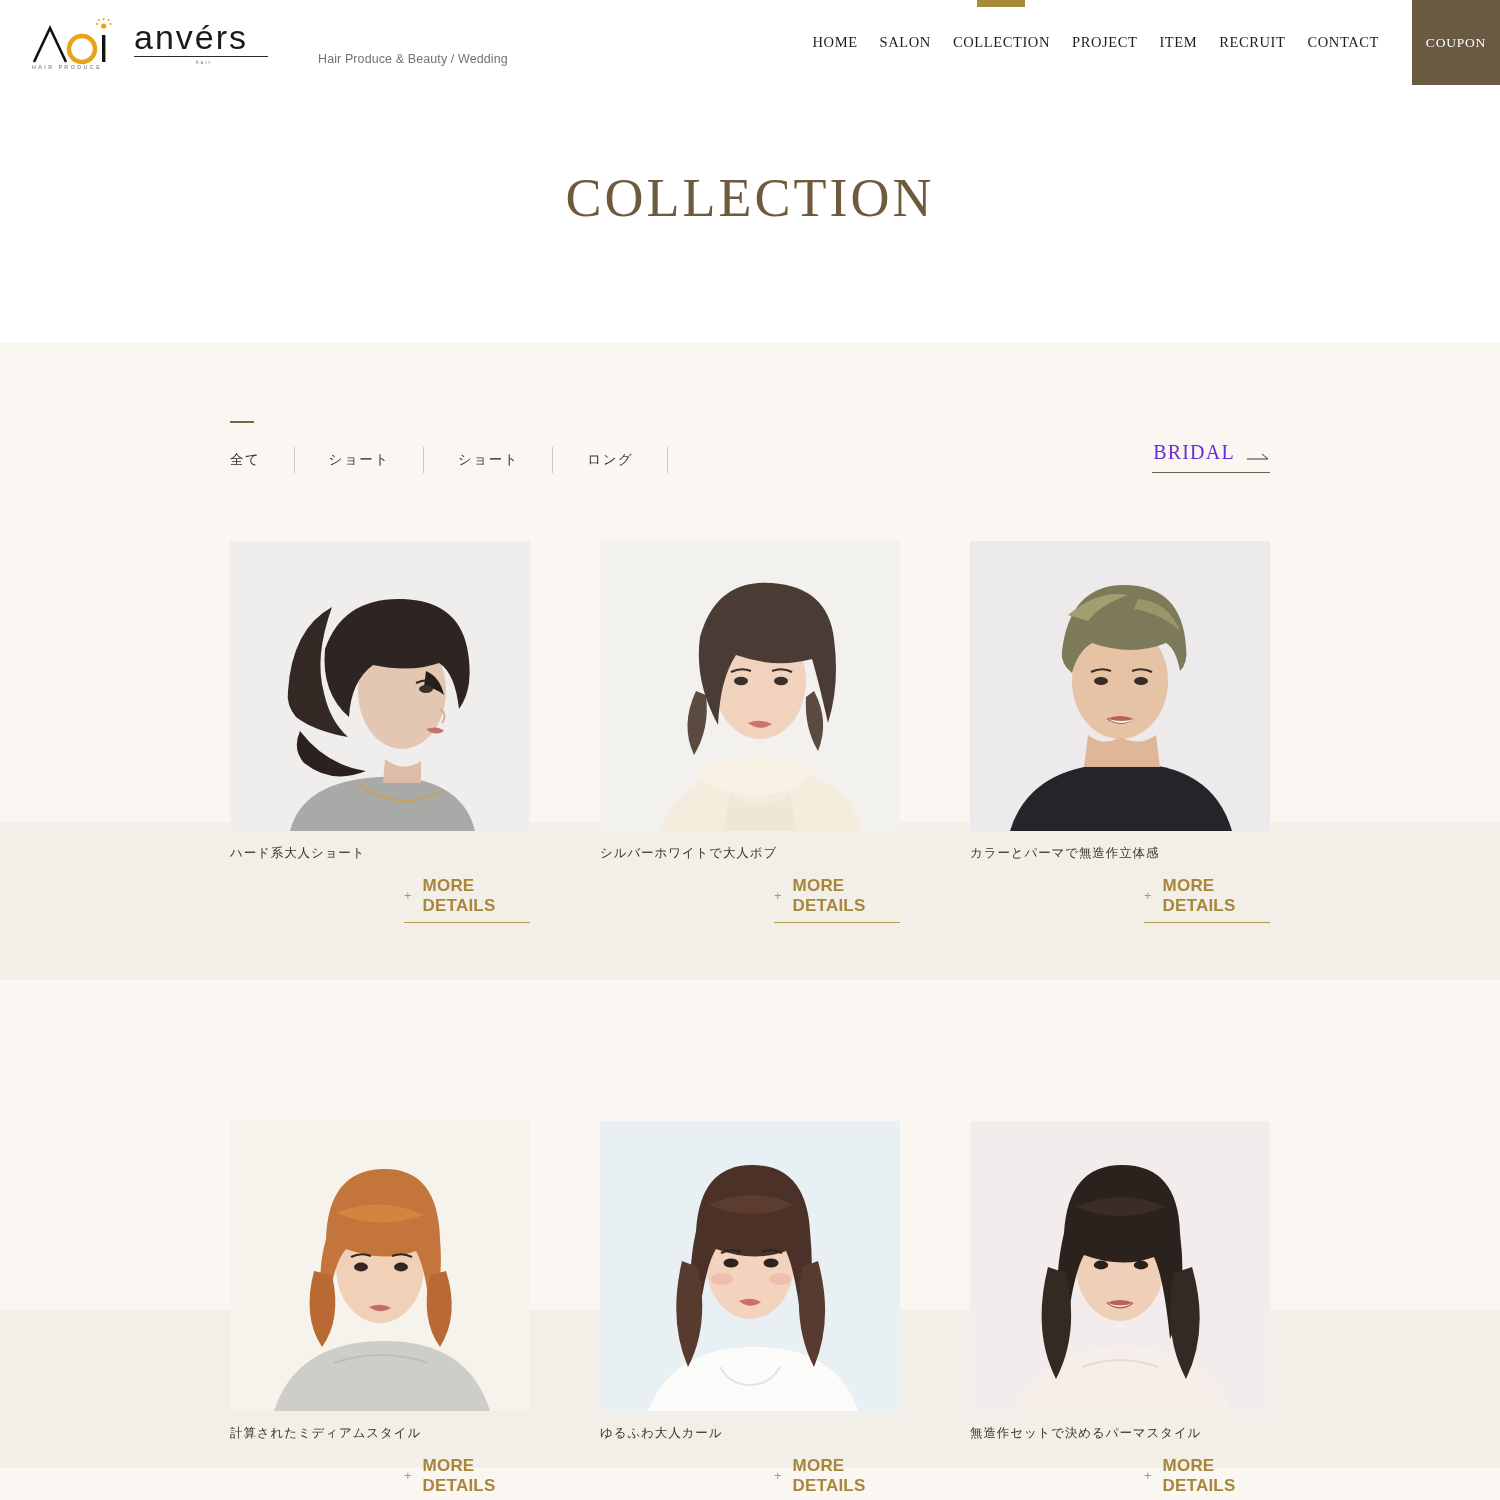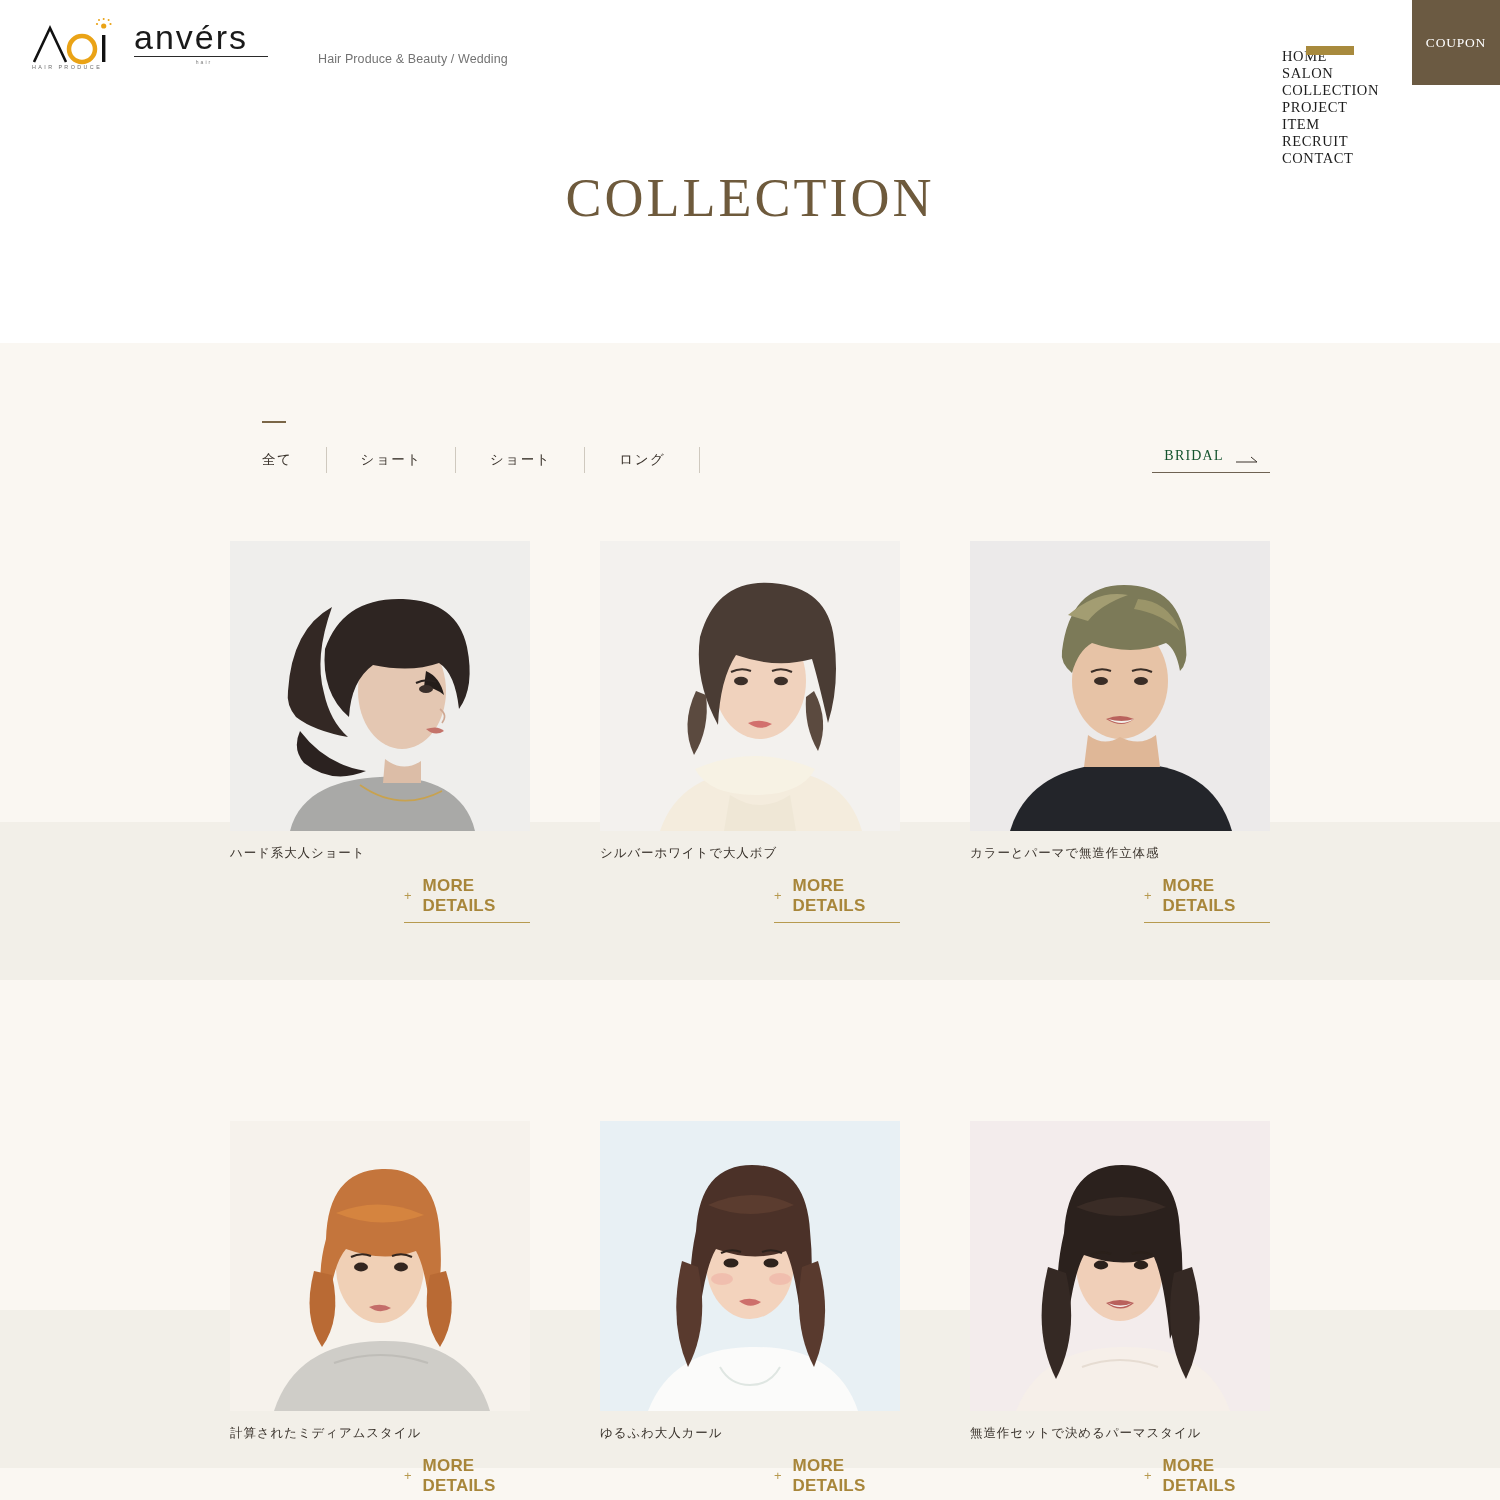--- a/index.html
+++ b/index.html
@@ -67,24 +67,23 @@
   }
 
   .nav{
     margin-left:auto;
     display:flex;
     align-items:flex-start;
     height:85px;
   }
   .nav-links{
     display:flex;
-    align-items:flex-start;
+    align-items:flex-end;
     gap:0;
-    padding-top:48px;
-    flex-direction:column;
+    padding-top:34px;
   }
   .nav-item{
     position:relative;
     font-family:"Liberation Serif", serif;
     font-size:14.5px;
     letter-spacing:.6px;
     color:#1d1d1d;
     padding:0 11px;
     cursor:pointer;
     white-space:nowrap;
@@ -160,21 +159,21 @@
     z-index:2;
   }
 
   
   .filter-row{
     display:flex;
     align-items:flex-end;
     padding-top:96px;
     height:130px;
   }
-  .tabs{ display:flex; align-items:flex-start;margin-left:32px; }
+  .tabs{ display:flex; align-items:flex-start; }
   .tab{
     position:relative;
     padding:0 34px 0 0;
     margin-right:0;
     font-size:13.5px;
     letter-spacing:1.6px;
     color:#3a332c;
     cursor:pointer;
     display:flex;
     align-items:center;
@@ -204,21 +203,21 @@
     align-items:stretch;
     cursor:pointer;
     width:118px;
   }
   .bridal-row{
     display:flex;align-items:center;justify-content:center;gap:12px;
     padding-bottom:8px;
   }
   .bridal-label{
     font-family:"Liberation Serif", serif;
-    font-size:14px;letter-spacing:1.2px;color:#14532d;
+    font-size:20px;letter-spacing:1.2px;color:#6d28d9;
   }
   .bridal-arrow{ width:22px;height:10px; }
   .bridal-line{ height:1px;background:#6e6253;width:118px; }
 
   
   .grid{
     display:grid;
     grid-template-columns:repeat(3,300px);
     column-gap:70px;
     row-gap:0;

